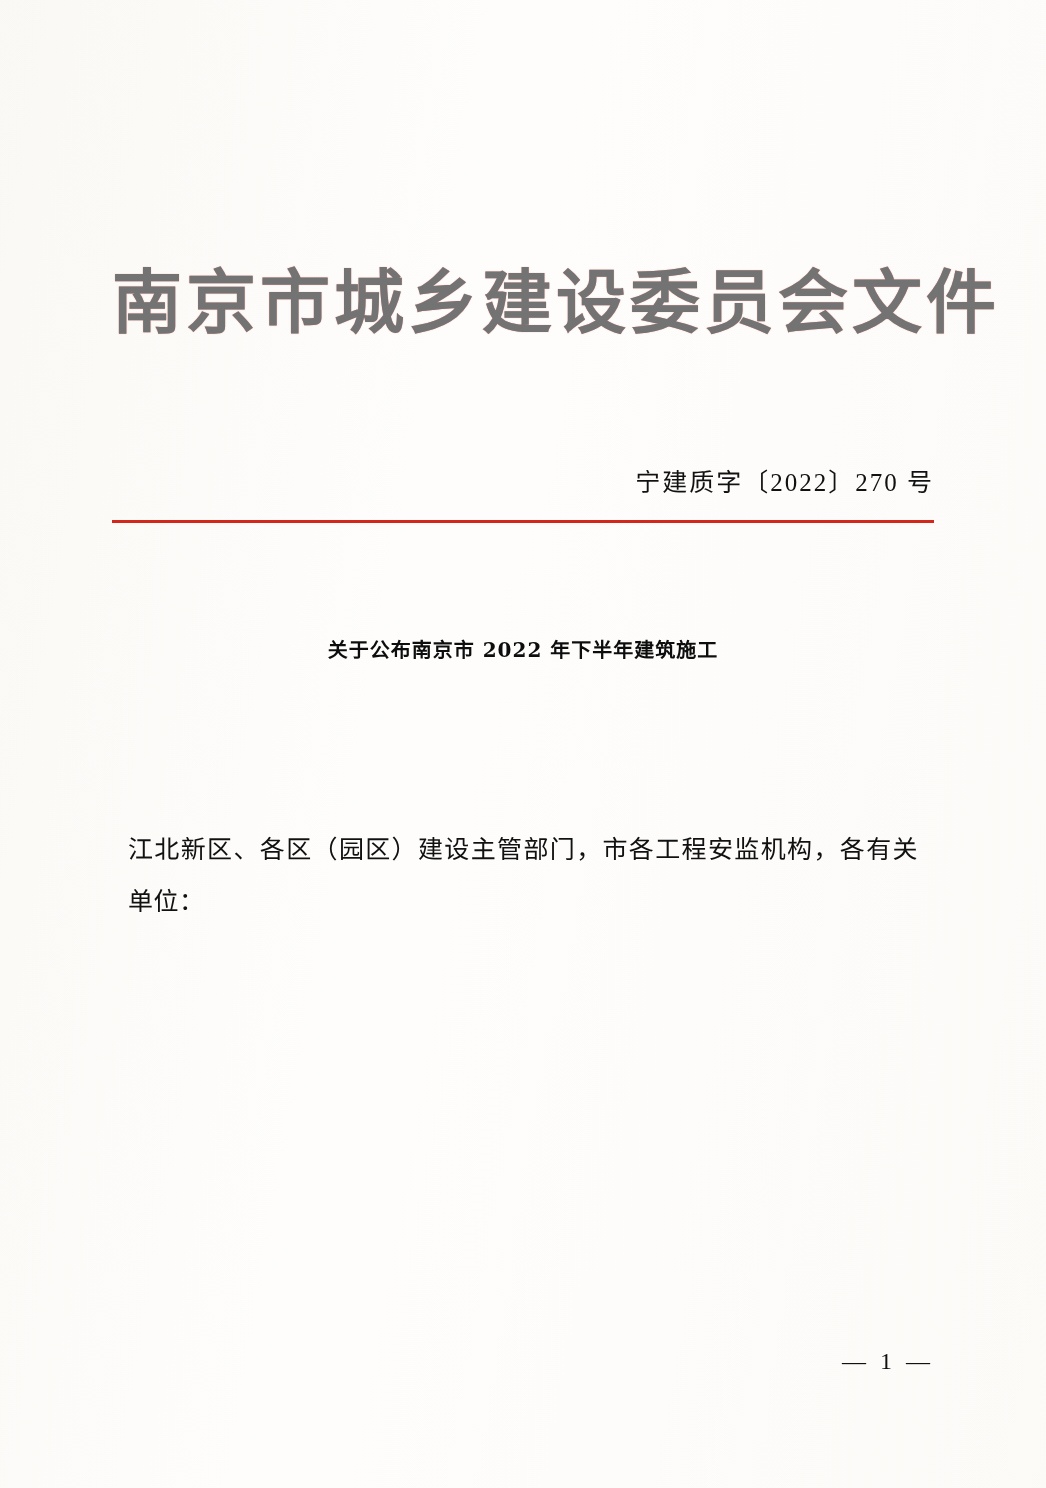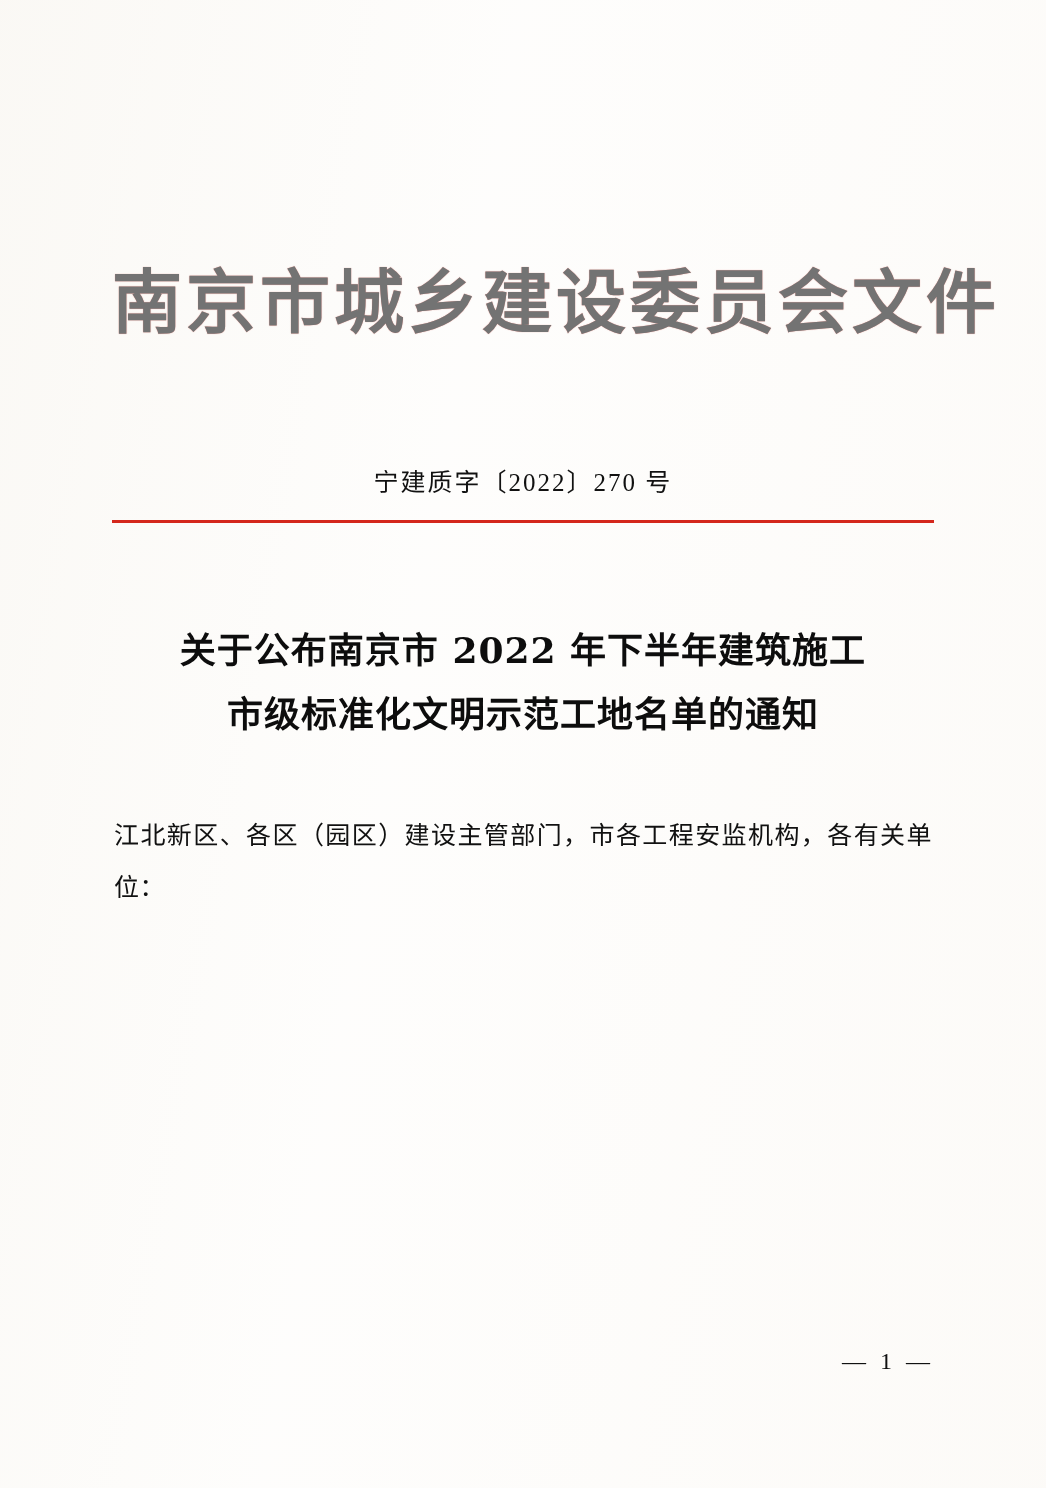--- a/index.html
+++ b/index.html
@@ -52,21 +52,21 @@
     line-height: 1;
     white-space: nowrap;
     text-shadow: 0 0 1px rgba(212,39,28,0.55);
   }
 
   .doc-number {
     position: absolute;
     top: 462px;
     left: 0;
     width: 822px;
-    text-align: center;
+    text-align: right;
     font-size: 25px;
     letter-spacing: 2px;
     color: #111;
     font-family: "Liberation Serif", serif;
   }
 
   .red-rule {
     position: absolute;
     top: 520px;
     left: 0;
@@ -75,21 +75,21 @@
     background: #d4271c;
   }
 
   
   .title {
     position: absolute;
     top: 618px;
     left: 0;
     width: 822px;
     text-align: center;
-    font-size: 36px;
+    font-size: 20px;
     font-weight: bold;
     line-height: 64px;
     letter-spacing: 1px;
     color: #0d0d0d;
     font-family: "DejaVu Serif", "Liberation Serif", serif;
   }
   .title .line { display: block; }
 
   
   .body-text {
@@ -98,21 +98,21 @@
     left: 0;
     width: 822px;
     font-size: 25px;
     line-height: 52px;
     color: #111;
     letter-spacing: 0.5px;
     text-align: justify;
     font-family: "Liberation Serif", "DejaVu Serif", serif;
   }
   .body-text p {
-    margin: 2px;
+    margin: 16px;
   }
   .body-text p.indent {
     text-indent: 52px;
   }
 
   
   .page-number {
     position: absolute;
     top: 1348px;
     left: 0;
@@ -130,21 +130,20 @@
   <div class="content">
 
     <div class="letterhead">南京市城乡建设委员会文件</div>
 
     <div class="doc-number">宁建质字〔2022〕270 号</div>
 
     <div class="red-rule"></div>
 
     <div class="title">
       <span class="line">关于公布南京市 2022 年下半年建筑施工</span>
-      <span class="line">市级标准化文明示范工地名单的通知</span>
     </div>
 
     <div class="body-text">
       <p>江北新区、各区（园区）建设主管部门，市各工程安监机构，各有关单位：</p>
     </div>
 
     <div class="page-number">— 1 —</div>
 
   </div>
 </div>

